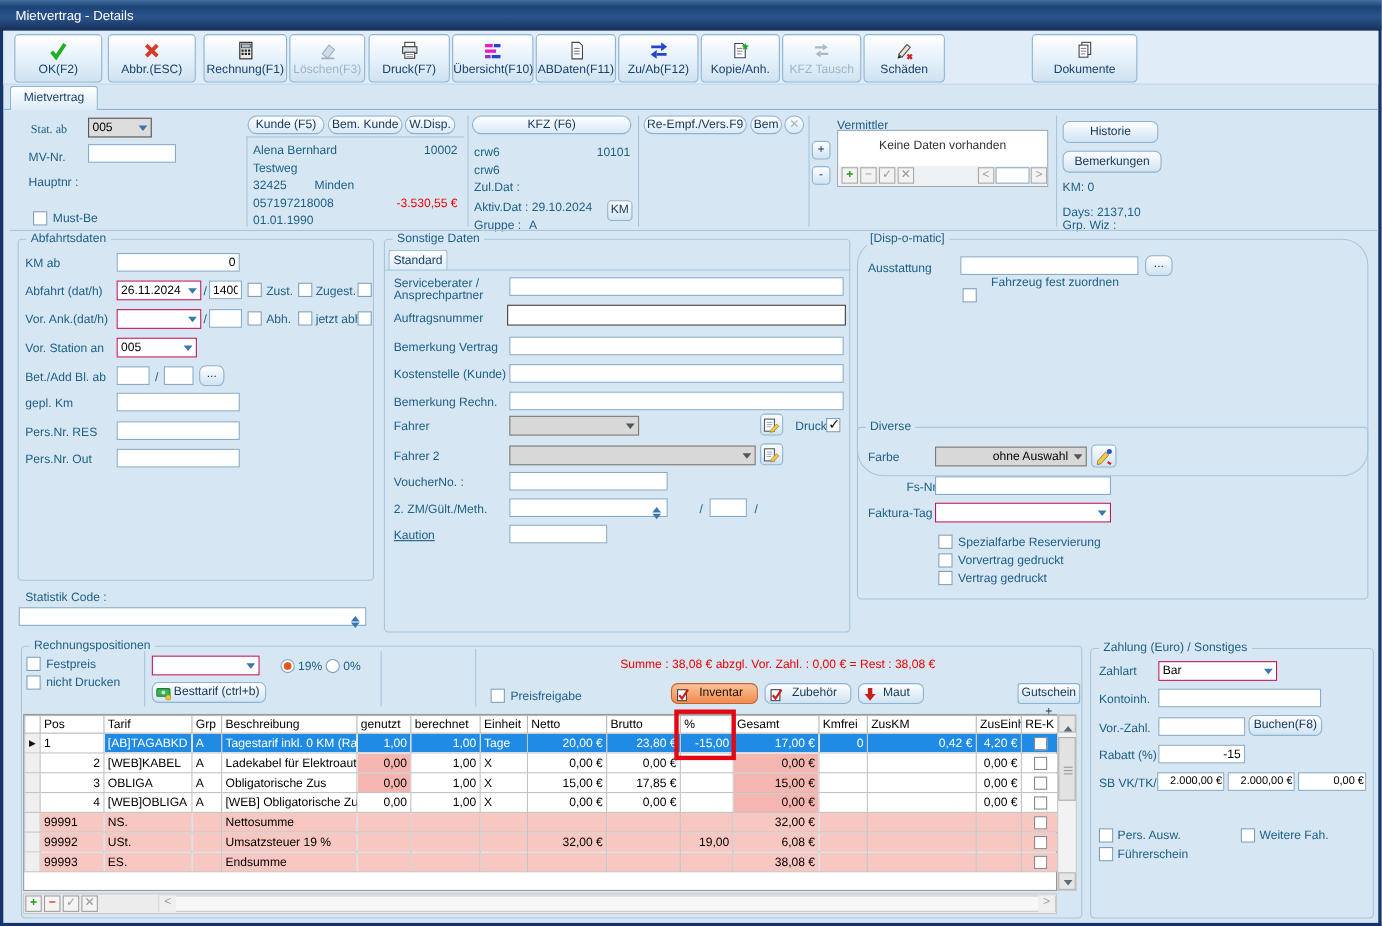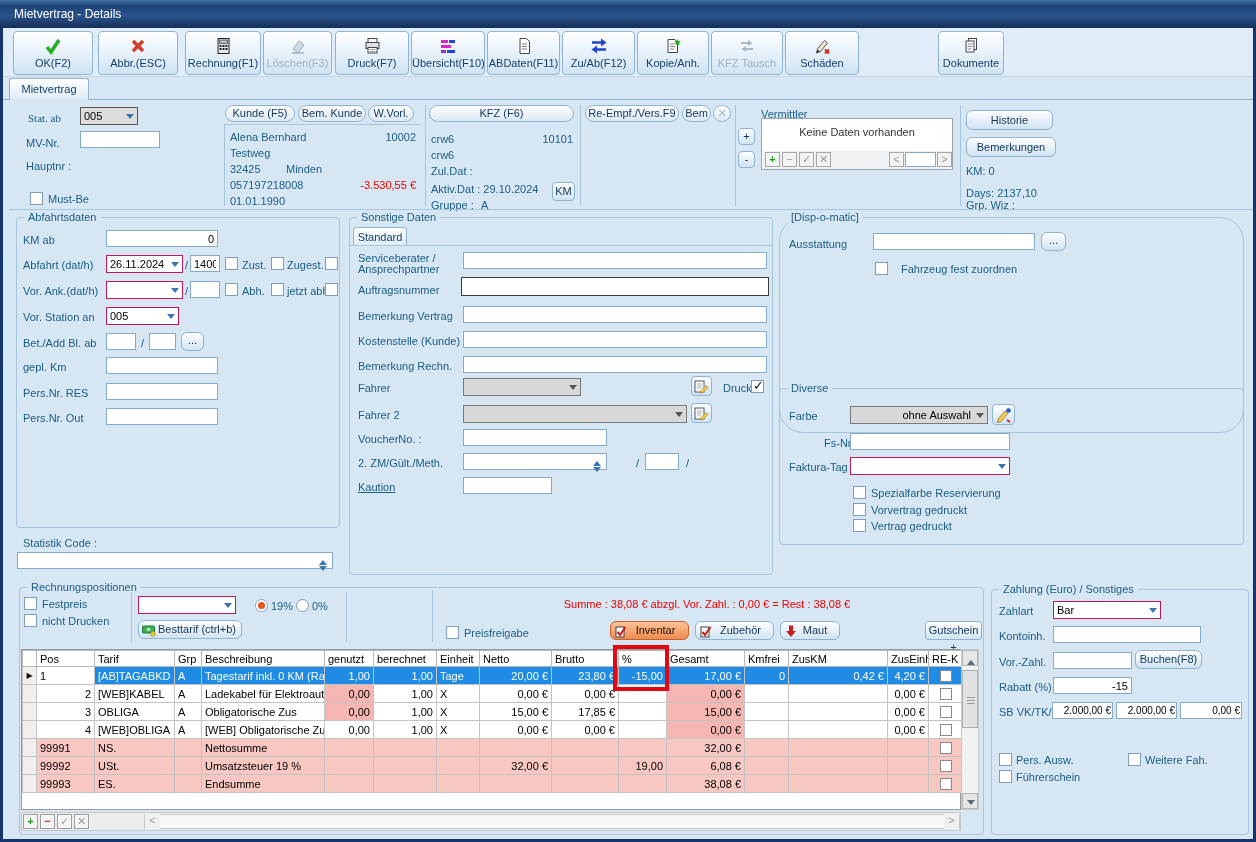--- a/index.html
+++ b/index.html
@@ -210,21 +210,21 @@
     <div class="tbtn" style="left:782px;width:74px;">
       <div class="ic">
           <svg width="18" height="18">
             <path d="M4 12.5 l7.5 -9 3 2.5 -7.5 9 z" fill="#efe6cc" stroke="#555"></path>
             <path d="M4 12.5 l-1.2 4 3.8 -1.3 z" fill="#333"></path>
             <path d="M12 12.5 l4 4 M16 12.5 l-4 4" stroke="#d42222" stroke-width="2"></path>
           </svg>
         </div>
       <div class="lab">Schäden</div>
     </div>
-    <div class="tbtn" style="left:935px;width:66px;">
+    <div class="tbtn" style="left:935px;width:96px;">
       <div class="ic">
           <svg width="18" height="18">
             <rect x="6.5" y="1.5" width="8" height="11" fill="#fff" stroke="#445"></rect>
             <rect x="4" y="4" width="8" height="11" fill="#fff" stroke="#445"></rect>
             <path d="M5.5 7 h5 M5.5 9.5 h5 M5.5 12 h4" stroke="#667" stroke-width=".8"></path>
           </svg>
         </div>
       <div class="lab">Dokumente</div>
     </div>
   </div>
@@ -237,21 +237,21 @@
   <span class="lb" style="left:25px;top:112px;font-family:Liberation Serif, serif;">Stat. ab</span>
   <div class="sel dk" style="left:77px;top:107px;width:58px;"><span>005</span><i class="arr"></i></div>
   <span class="lb" style="left:23px;top:137px;">MV-Nr.</span>
   <input class="inp" style="left: 77px; top: 131px; width: 80px;">
   <span class="lb" style="left:23px;top:160px;">Hauptnr :</span>
   <span class="cb" style="left:27px;top:192px;"></span>
   <span class="lb" style="left:45px;top:193px;">Must-Be</span>
 
   <div class="pill" style="left:222px;top:105px;width:70px;">Kunde (F5)</div>
   <div class="pill" style="left:295px;top:105px;width:68px;">Bem. Kunde</div>
-  <div class="pill" style="left:365px;top:105px;width:46px;">W.Vorl.</div>
+  <div class="pill" style="left:365px;top:105px;width:46px;">W.Disp.</div>
   <div class="hl" style="left:221px;top:124px;width:198px;"></div>
   <div class="vl" style="left:221px;top:124px;height:82px;"></div>
   <span class="lb" style="left:227px;top:131px;">Alena Bernhard</span>
   <span class="lb" style="left:227px;top:131px;width:186px;text-align:right;">10002</span>
   <span class="lb" style="left:227px;top:147px;">Testweg</span>
   <span class="lb" style="left:227px;top:163px;">32425</span>
   <span class="lb" style="left:283px;top:163px;">Minden</span>
   <span class="lb" style="left:227px;top:179px;">057197218008</span>
   <span class="lb red" style="left:227px;top:179px;width:186px;text-align:right;">-3.530,55 €</span>
   <span class="lb" style="left:227px;top:195px;">01.01.1990</span>
@@ -399,21 +399,21 @@
   <span class="lb" style="left:355px;top:481px;text-decoration:underline;">Kaution</span>
   <input class="inp" style="left: 460px; top: 477px; width: 89px;">
 
   <div class="fs" style="left:776px;top:217px;width:465px;height:216px;border-radius:24px;">
     <span class="lg">[Disp-o-matic]</span>
   </div>
   <span class="lb" style="left:786px;top:238px;">Ausstattung</span>
   <input class="inp" style="left: 870px; top: 233px; width: 162px;">
   <div class="btn" style="left:1038px;top:232px;width:25px;height:19px;line-height:15px;">...</div>
   <span class="cb" style="left:872px;top:262px;"></span>
-  <span class="lb" style="left:890px;top:263px;padding-left:8px;">Fahrzeug fest zuordnen</span>
+  <span class="lb" style="left:890px;top:251px;padding-left:8px;">Fahrzeug fest zuordnen</span>
 
   <div class="fs" style="left:776px;top:388px;width:465px;height:157px;">
     <span class="lg">Diverse</span>
   </div>
   <span class="lb" style="left:786px;top:410px;">Farbe</span>
   <div class="sel gray" style="left:847px;top:406px;width:138px;text-align:right;"><span>ohne Auswahl</span><i class="arr"></i></div>
   <div class="btn sq" style="left:989px;top:404px;width:23px;height:21px;padding-top:2px;">
     <svg width="16" height="16" style="margin:0 auto;">
         <path d="M2 12 l7 -8 3 2.5 -7 8 -3.6 1 z" fill="#f2c94c" stroke="#8a6d1f" stroke-width=".7"></path>
         <circle cx="12.5" cy="3.5" r="2.3" fill="#2255cc"></circle>

